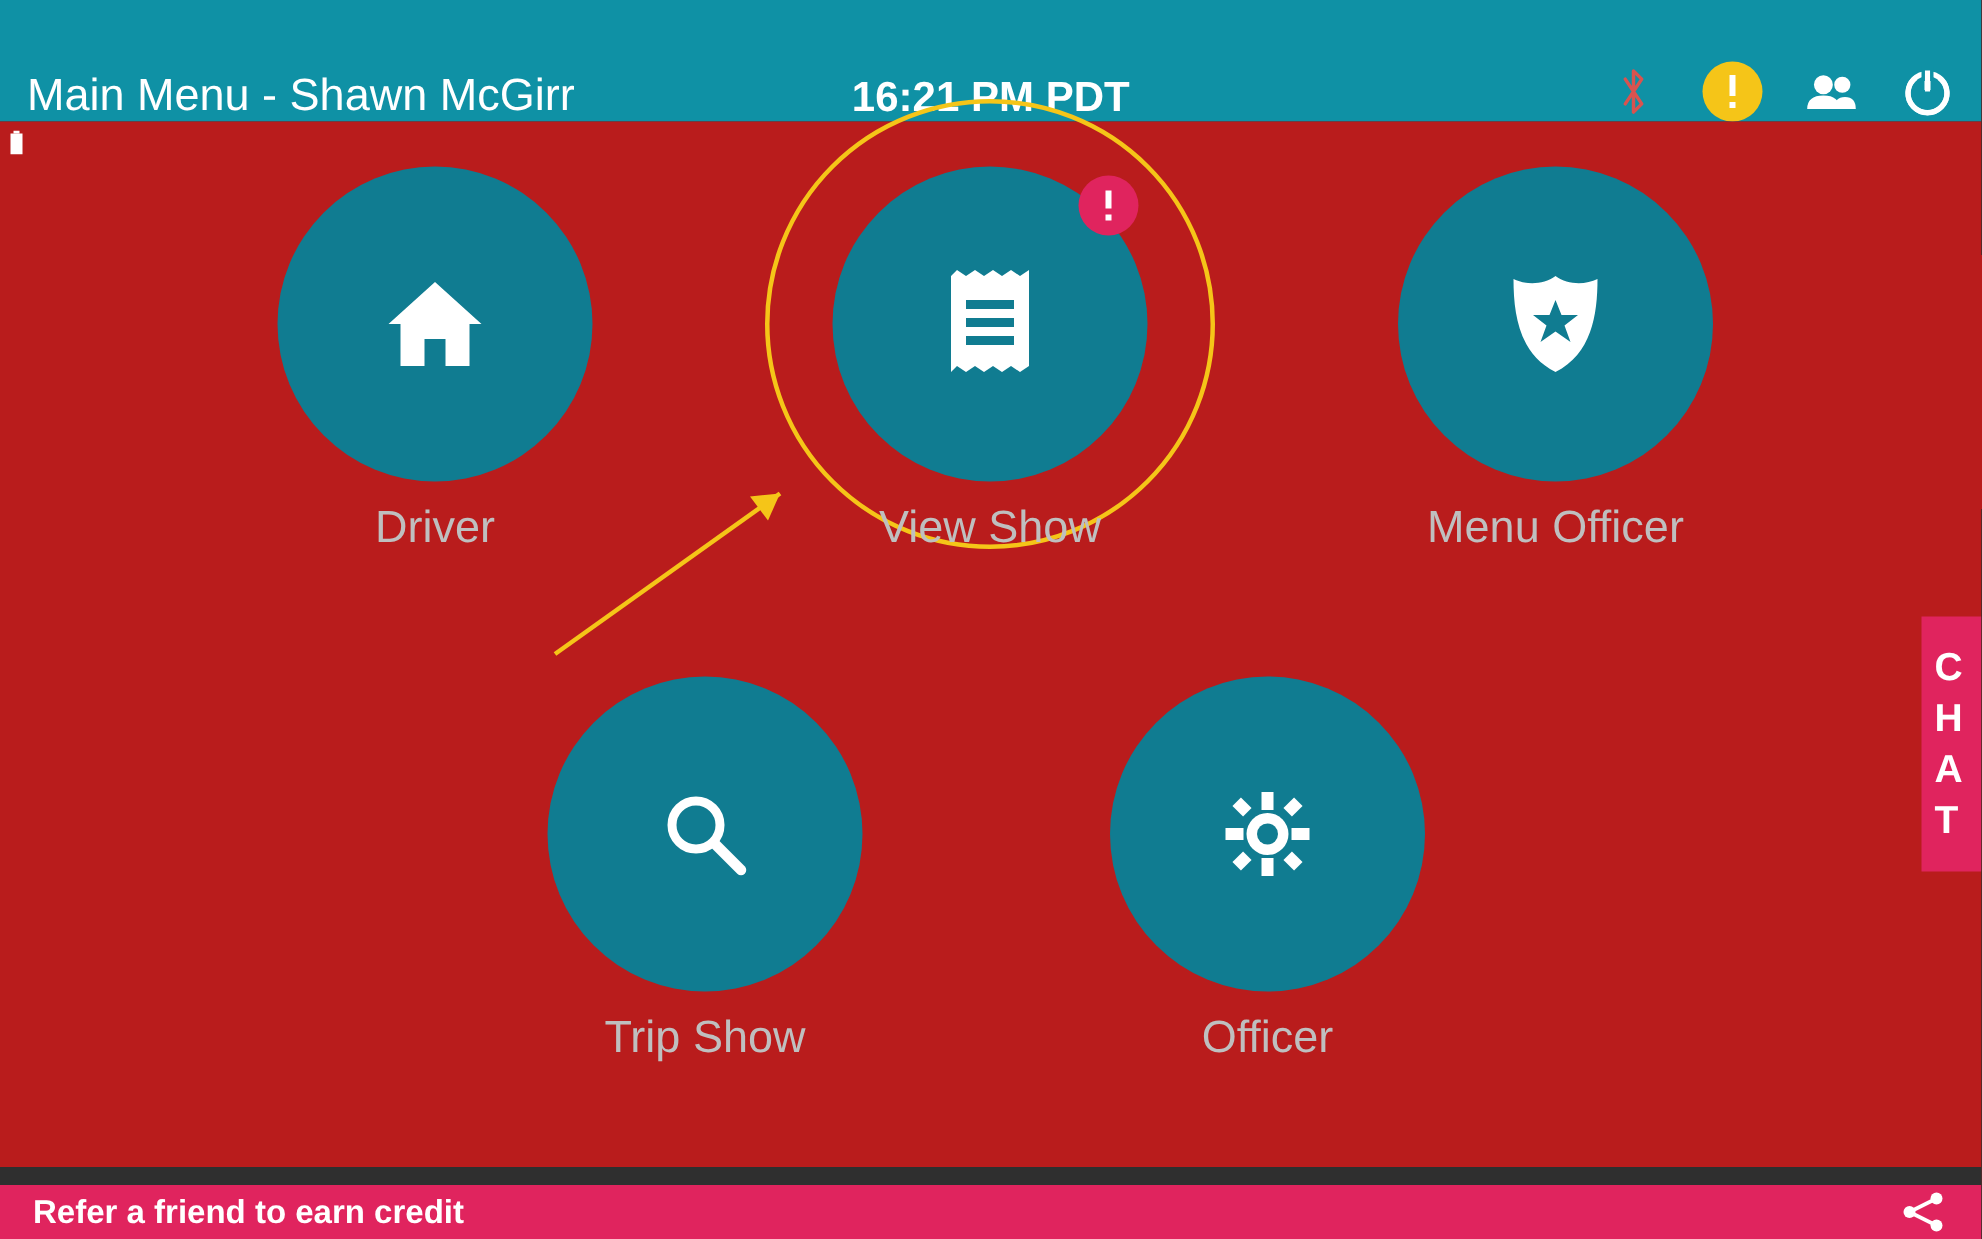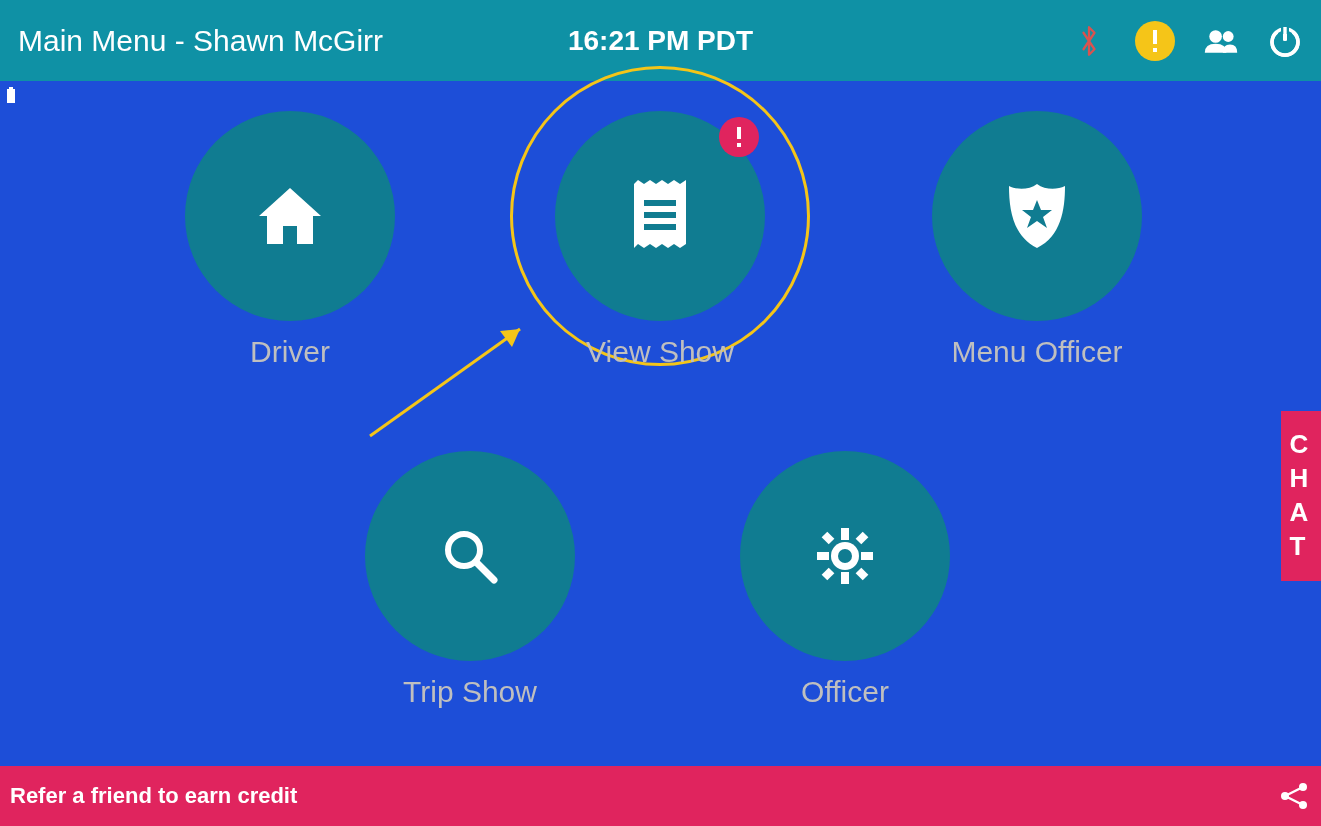--- a/index.html
+++ b/index.html
@@ -2,36 +2,36 @@
 <html><head>
 <meta charset="utf-8">
 <style>
   * { box-sizing: border-box; margin: 0; padding: 0; }
   html, body { width: 1321px; height: 826px; font-family: Arial, Helvetica, sans-serif; background: #333; }
   .root { width: 1321px; height: 826px; position: relative; overflow: hidden; background: #2f2f2f; }
 
   
   .header {
     width: 100%; height: 81px; background: #0f91a5;
-    display: flex; align-items: center; color: #fff;
+    display: flex; align-items: flex-end; color: #fff;
     padding: 0 18px;
   }
   .header-title { font-size: 30px; font-weight: 400; flex: 0 0 auto; }
   .header-time { font-size: 28px; font-weight: 700; position: absolute; left: 50%; transform: translateX(-50%); }
   .header-icons { margin-left: auto; display: flex; align-items: center; gap: 28px; }
   .hdr-icon { width: 36px; height: 36px; display: flex; align-items: center; justify-content: center; }
   .hdr-alert-badge {
     width: 40px; height: 40px; border-radius: 50%; background: #f5c518;
     display: flex; align-items: center; justify-content: center;
   }
 
   
   .content {
     position: absolute; top: 81px; left: 0; right: 0; bottom: 48px;
-    background: #1d4ed8;
+    background: #b91c1c;
   }
   .battery-ind { position: absolute; top: 6px; left: 6px; width: 10px; height: 16px; }
 
   .menu-item { position: absolute; text-align: center; }
   .menu-circle {
     width: 210px; height: 210px; border-radius: 50%; background: #107c91;
     display: flex; align-items: center; justify-content: center;
     cursor: pointer; position: relative;
   }
   .menu-label { color: #bfbfbf; font-size: 30px; margin-top: 14px; font-weight: 400; }
@@ -61,23 +61,23 @@
   .chat-tab {
     position: absolute; right: 0; top: 330px; width: 40px; height: 170px;
     background: #e0245e; color: #fff; font-size: 26px; font-weight: 700;
     display: flex; flex-direction: column; align-items: center; justify-content: center;
     letter-spacing: 4px; cursor: pointer;
   }
   .chat-tab span { line-height: 1.3; }
 
   
   .footer {
-    position: absolute; bottom: 0; left: 0; right: 0; height: 60px;
+    position: absolute; bottom: 0; left: 0; right: 0; height: 36px;
     background: #e0245e; color: #fff; display: flex; align-items: center;
-    padding: 0 10px; font-size: 22px; font-weight: 700;
+    padding: 0 22px; font-size: 22px; font-weight: 700;
   }
   .footer-share { margin-left: auto; width: 34px; height: 34px; display:flex; align-items:center; justify-content:center; cursor:pointer; }
 
   svg { display: block; }
 </style>
 </head>
 <body>
 
 <div class="root">
 

